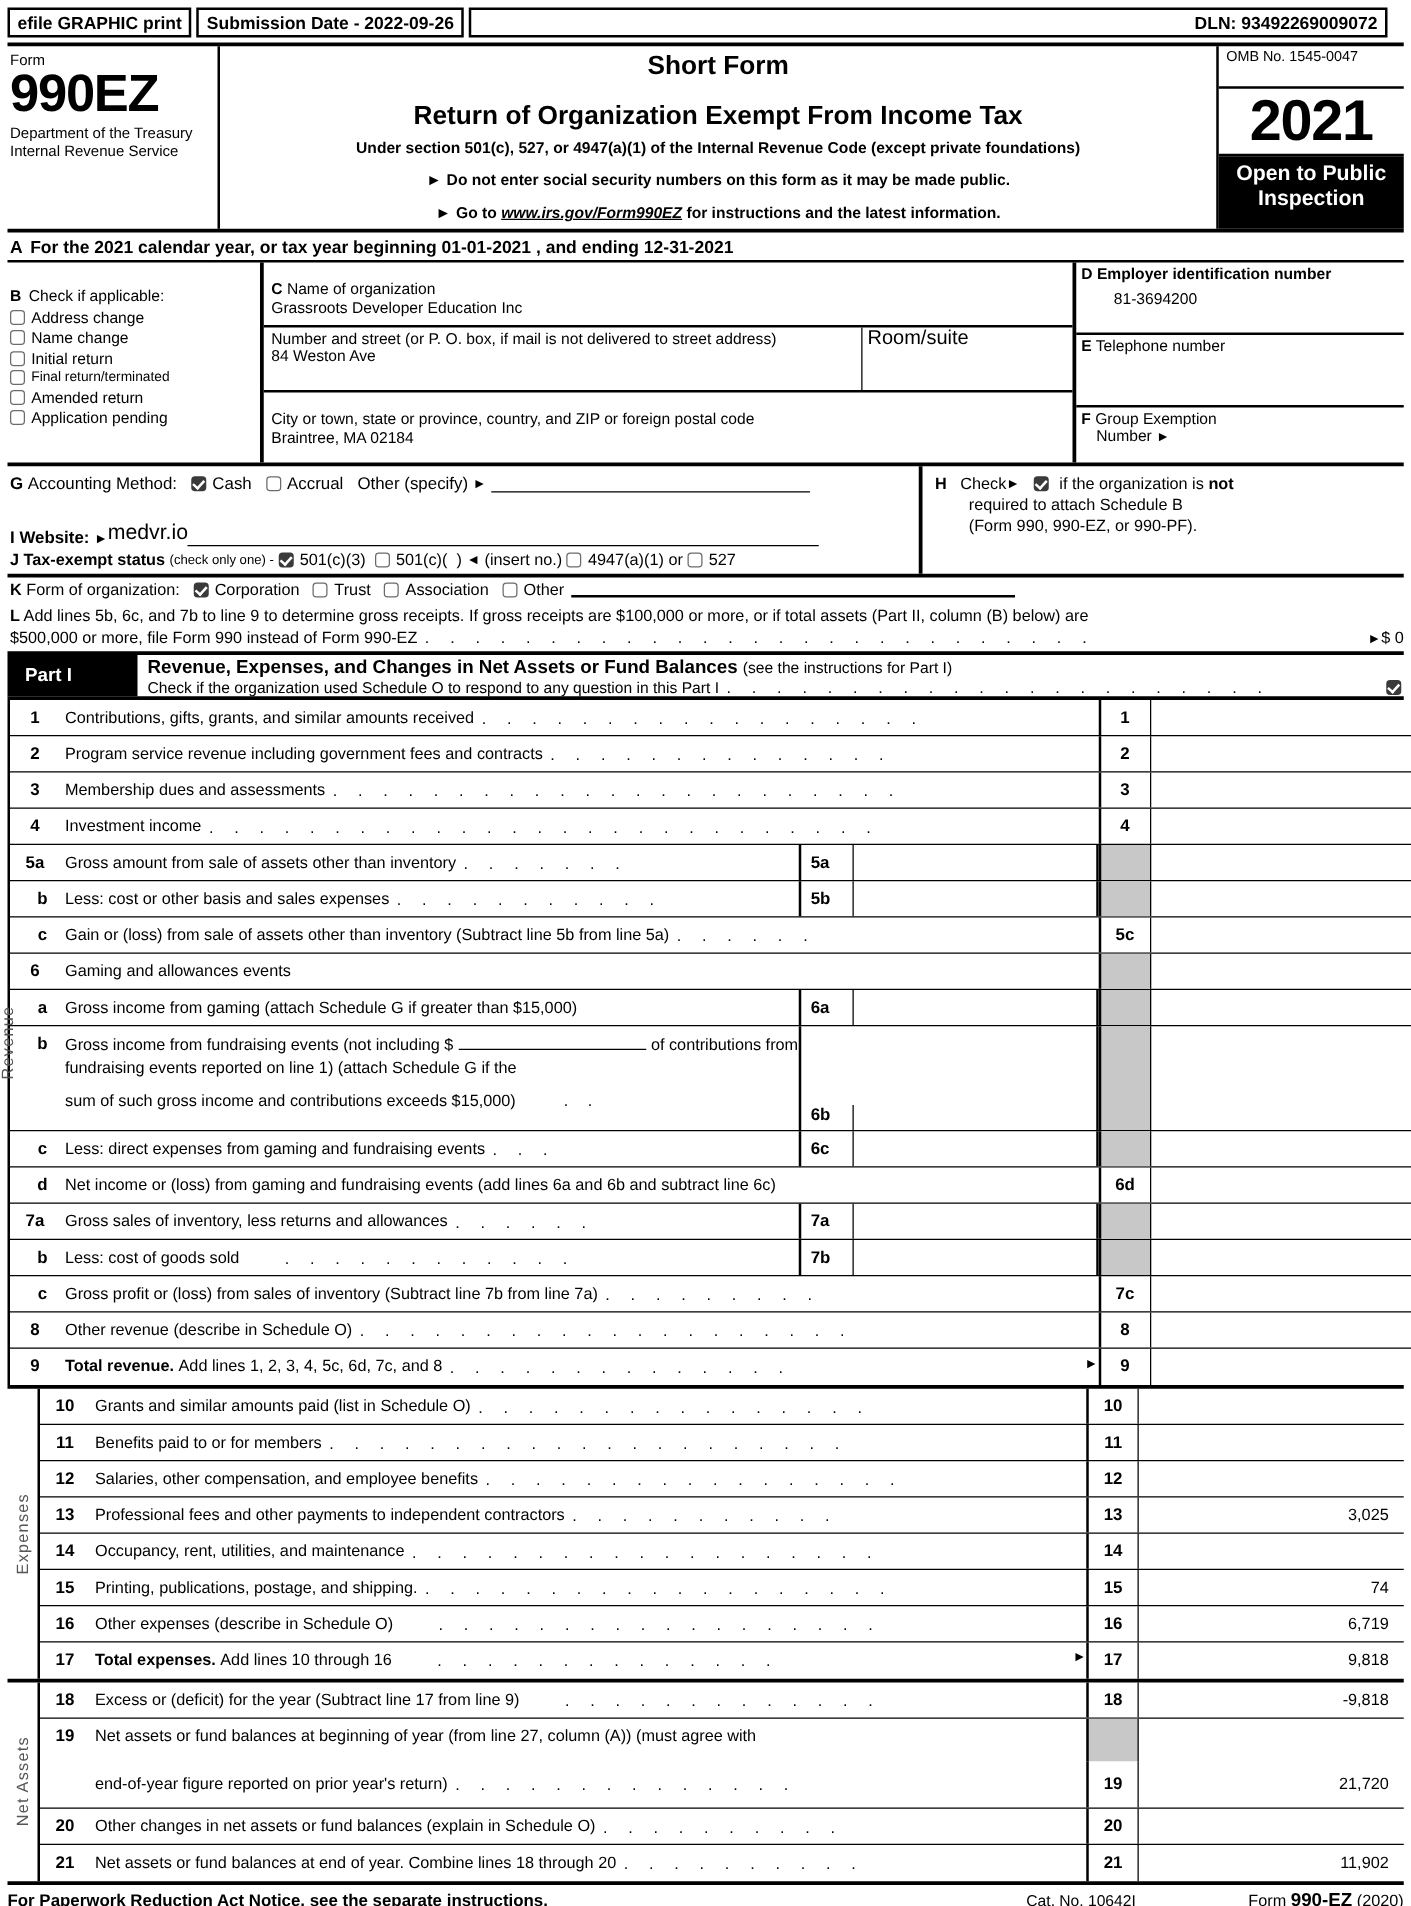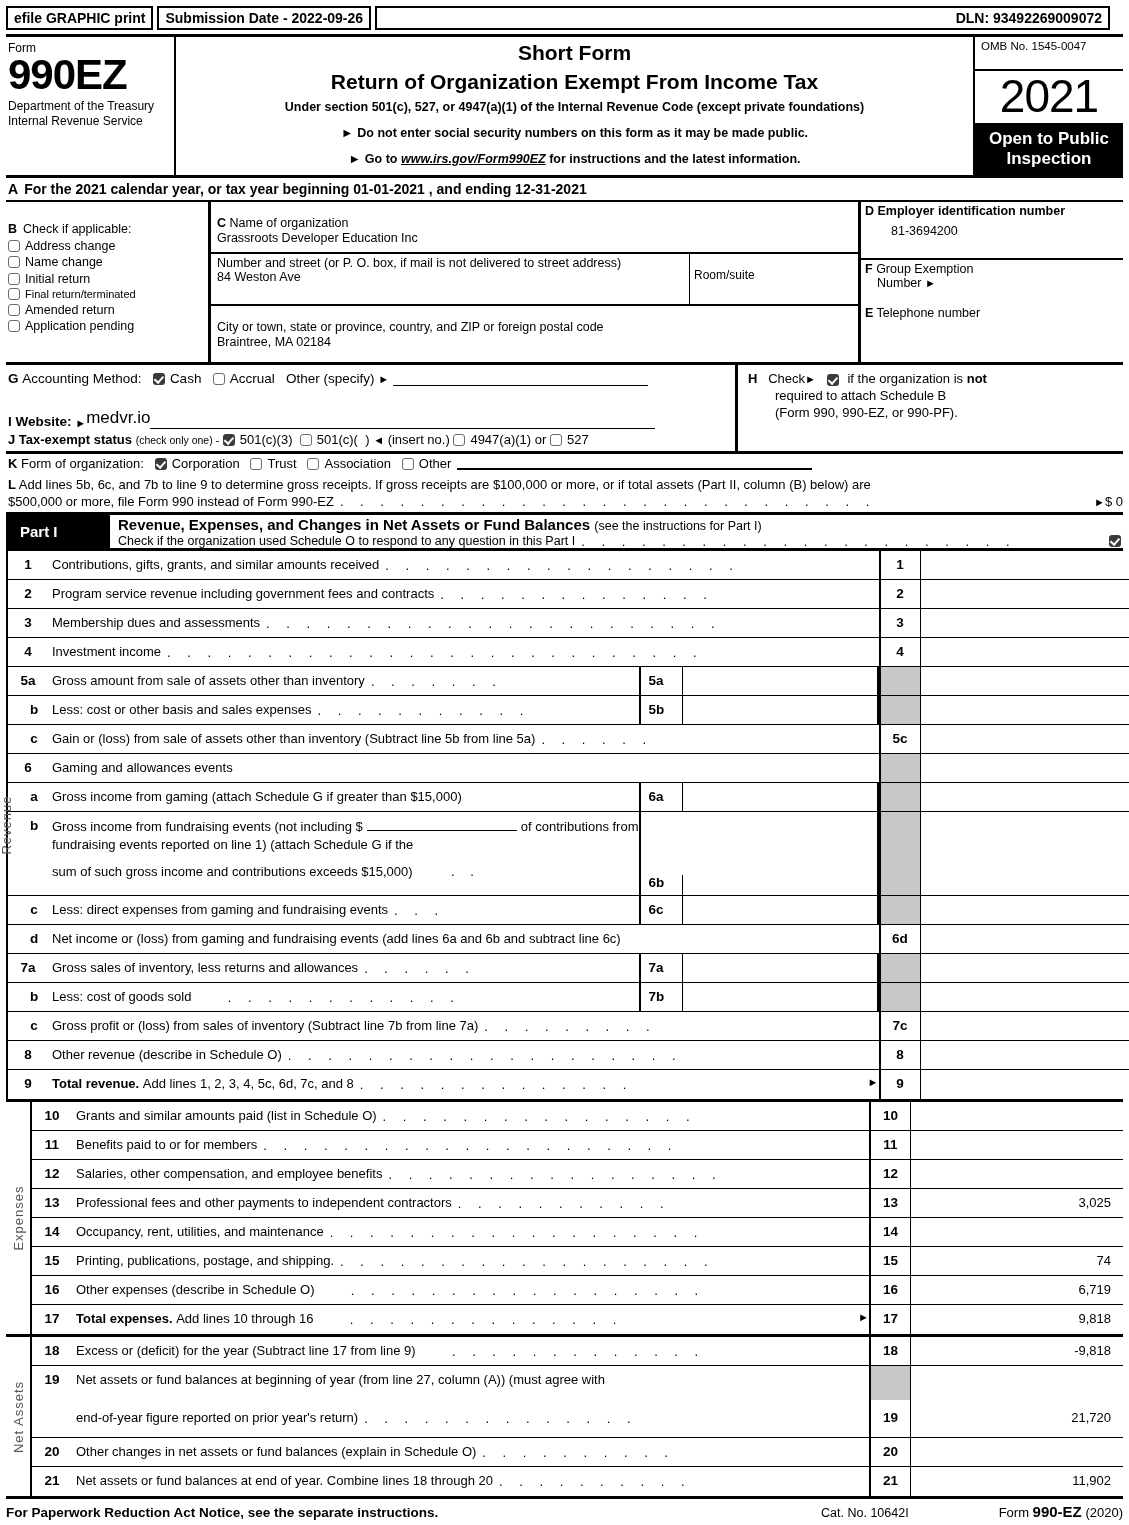--- a/index.html
+++ b/index.html
@@ -24,48 +24,48 @@
   .dlncell.grow { flex:1; justify-content:flex-end; margin-right:13px; }
 
   
   .masthead { display:flex; border-top:3px solid #000; margin-top:4px; }
   .mh-left { width:170px; border-right:2px solid #000; padding:4px 4px 4px 2px; }
   .mh-left .lbl { font-size:12px; }
   .mh-left .fno { font-size:42px; font-weight:bold; letter-spacing:-1px; line-height:1.05; margin:-2px 0 2px 0; }
   .mh-left .dept { font-size:12px; line-height:1.24; }
   .mh-mid { flex:1; text-align:center; padding:4px 4px 6px 4px; }
   .mh-mid .t1 { font-size:21px; font-weight:bold; }
-  .mh-mid .t2 { font-size:21px; font-weight:bold; margin-top:5px; }
+  .mh-mid .t2 { font-size:21px; font-weight:bold; margin-top:16px; }
   .mh-mid .t3 { font-size:12.5px; font-weight:bold; margin-top:6px; }
   .mh-mid .bullet { font-size:12.5px; font-weight:bold; margin-top:12px; }
   .mh-mid .bullet .ar { margin-right:4px; }
   .mh-mid .lnk { font-style:italic; text-decoration:underline; }
   .mh-right { width:150px; border-left:2px solid #000; display:flex; flex-direction:column; }
   .omb { font-size:11.5px; padding:3px 0 17px 6px; border-bottom:2px solid #000; }
-  .yr { font-size:46px; font-weight:normal; text-align:center; line-height:1; padding:2px 0 4px 0; border-bottom:2px solid #000; letter-spacing:-1px;}
+  .yr { font-size:46px; font-weight:bold; text-align:center; line-height:1; padding:2px 0 4px 0; border-bottom:2px solid #000; letter-spacing:-1px;}
   .otp { background:#000; color:#fff; flex:1; text-align:center; font-size:17px; font-weight:bold; line-height:1.18; padding:4px 0 6px 0; }
 
   
   .lineA { border-top:3px solid #000; font-size:14px; font-weight:bold; padding:3px 0 3px 2px; }
   .lineA .ltr { margin-right:6px; }
 
   
   .bcd { display:flex; border-top:2px solid #000; }
   .colB { width:205px; padding:20px 0 4px 2px; border-right:3px solid #000; }
   .colB .hd { font-size:12.5px; margin-bottom:2px; }
   .colB .hd b { margin-right:6px; }
   .cbrow { display:flex; align-items:center; font-size:12.5px; margin:2.5px 0; }
   .cbrow.sm { font-size:11px; }
   .colC { flex:1; }
   .cRow { border-bottom:2px solid #000; padding:14px 0 2px 6px; font-size:12.5px; }
   .cRow:last-child { border-bottom:none; }
   .cRow .v { padding-top:1px; }
   .cSplit { display:flex; border-bottom:2px solid #000; }
   .cSplit .a { flex:1; padding:2px 0 2px 6px; border-right:1px solid #000; font-size:12.5px; min-height:50px;}
-  .cSplit .b { width:168px; padding:14px 0 2px 4px; font-size:12px; }
+  .cSplit .b { width:168px; padding:0 0 2px 4px; font-size:16px; }
   .colD { width:265px; border-left:3px solid #000; }
   .dRow { border-bottom:2px solid #000; padding:2px 0 2px 4px; font-size:12.5px; }
   .dRow:last-child { border-bottom:none; }
   .dRow .val { padding:6px 0 2px 26px; }
   .dRow.h60 { min-height:58px; }
   .dRow.h44 { min-height:44px; }
 
   
   .ghij { display:flex; border-top:3px solid #000; }
   .ghij-l { flex:1; border-right:3px solid #000; padding:4px 0 2px 2px; }
@@ -229,27 +229,27 @@
         <div>City or town, state or province, country, and ZIP or foreign postal code</div>
         <div class="v">Braintree, MA   02184</div>
       </div>
     </div>
 
     <div class="colD">
       <div class="dRow h60">
         <div><b>D</b> <b>Employer identification number</b></div>
         <div class="val">81-3694200</div>
       </div>
+      <div class="dRow h60">
+        <div><b>E</b> <span>Telephone number</span></div>
+        <div class="val"></div>
+      </div>
       <div class="dRow h44" style="border-bottom:none">
         <div><b>F</b> <span>Group Exemption</span></div>
         <div style="padding-left:12px"><span>Number</span> <span class="arw">►</span></div>
-      </div>
-      <div class="dRow h60">
-        <div><b>E</b> <span>Telephone number</span></div>
-        <div class="val"></div>
       </div>
     </div>
   </div>
 
   <div class="ghij">
     <div class="ghij-l">
       <div class="gline">
         <b>G</b>&nbsp;<span>Accounting Method:</span>&nbsp;&nbsp;&nbsp;
         <span class="cbk"></span><span>Cash</span>&nbsp;&nbsp;&nbsp;
         <span class="cb"></span><span>Accrual</span>&nbsp;&nbsp;&nbsp;

